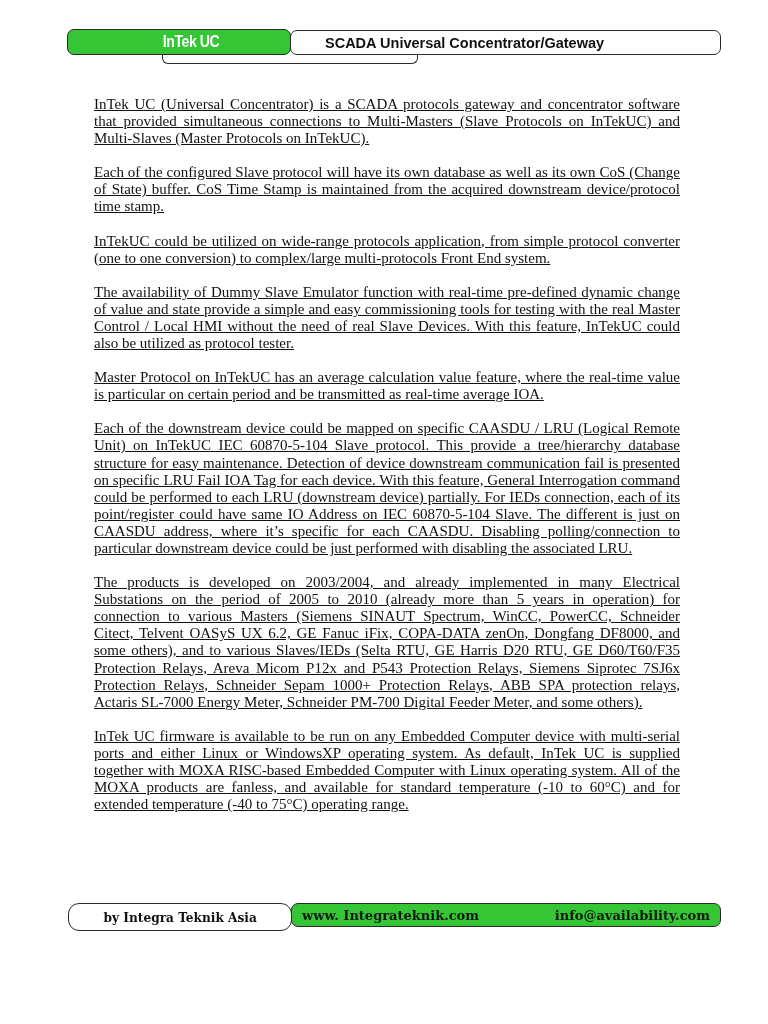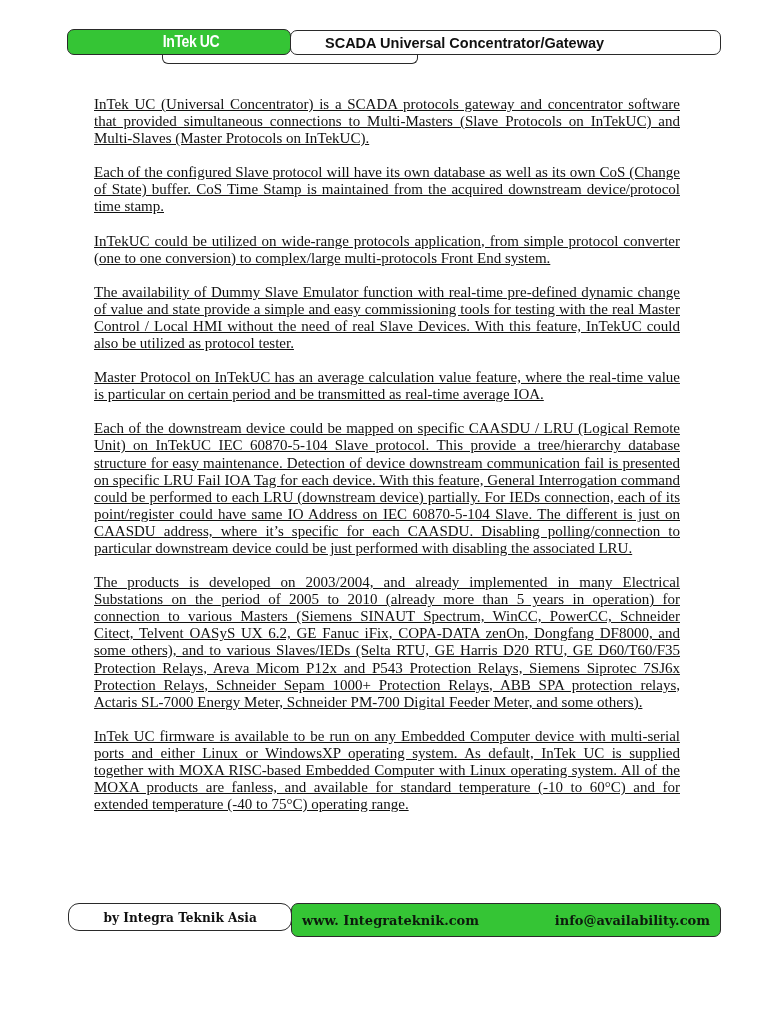--- a/index.html
+++ b/index.html
@@ -44,21 +44,21 @@
       position: absolute; left: 68px; top: 903px; width: 224px; height: 28px;
       background: #fff; border: 1.5px solid #2a2a2a; border-radius: 11px;
       box-sizing: border-box; display: flex; align-items: center; justify-content: center;
       z-index: 2;
     }
     .footer-white span {
       font-family: "DejaVu Serif", serif; font-weight: bold; font-size: 13.5px;
       transform: scaleX(0.9); display: inline-block; color: #111;
     }
     .footer-green {
-      position: absolute; left: 291px; top: 903px; width: 430px; height: 34px;
+      position: absolute; left: 291px; top: 903px; width: 430px; height: 24px;
       background: #35c535; border: 1.5px solid #2a2a2a; border-radius: 7px;
       box-sizing: border-box; display: flex; align-items: center; justify-content: space-between;
       padding: 0 10px 0 10px; z-index: 1;
     }
     .footer-green a {
       font-family: "DejaVu Serif", serif; font-weight: bold; font-size: 13px;
       color: #0d1a0d; text-decoration: none;
     }
   </style>
 </head>

